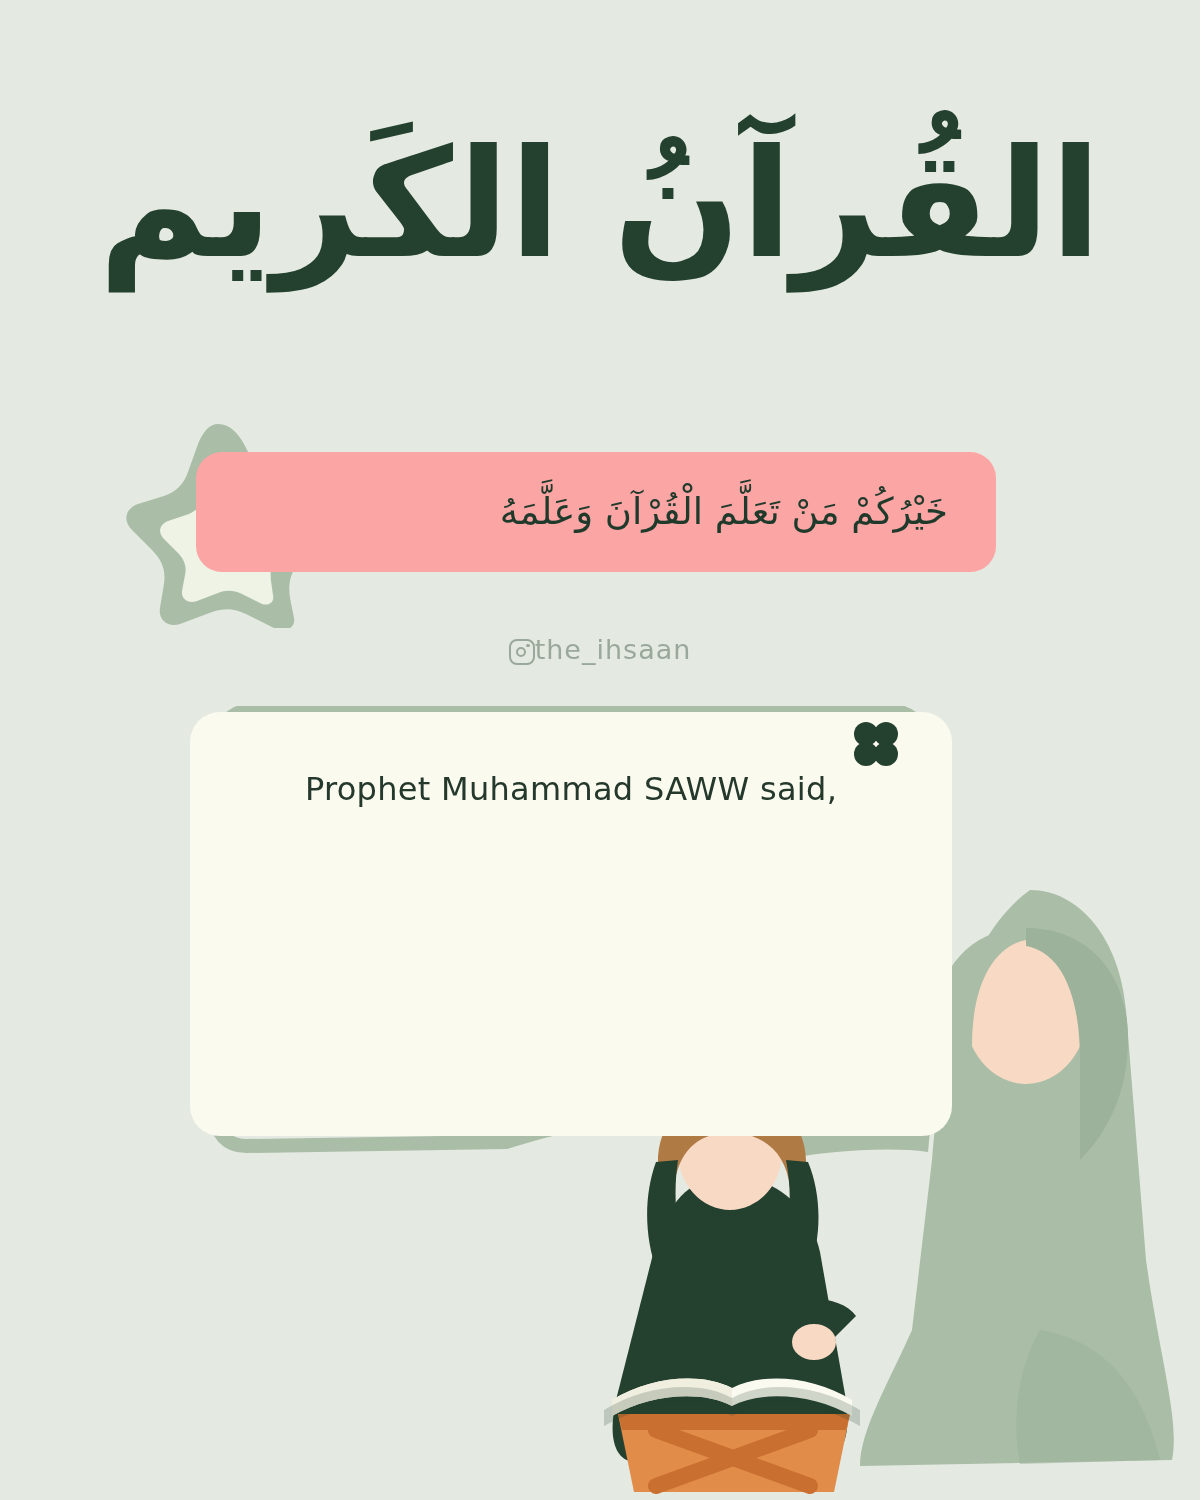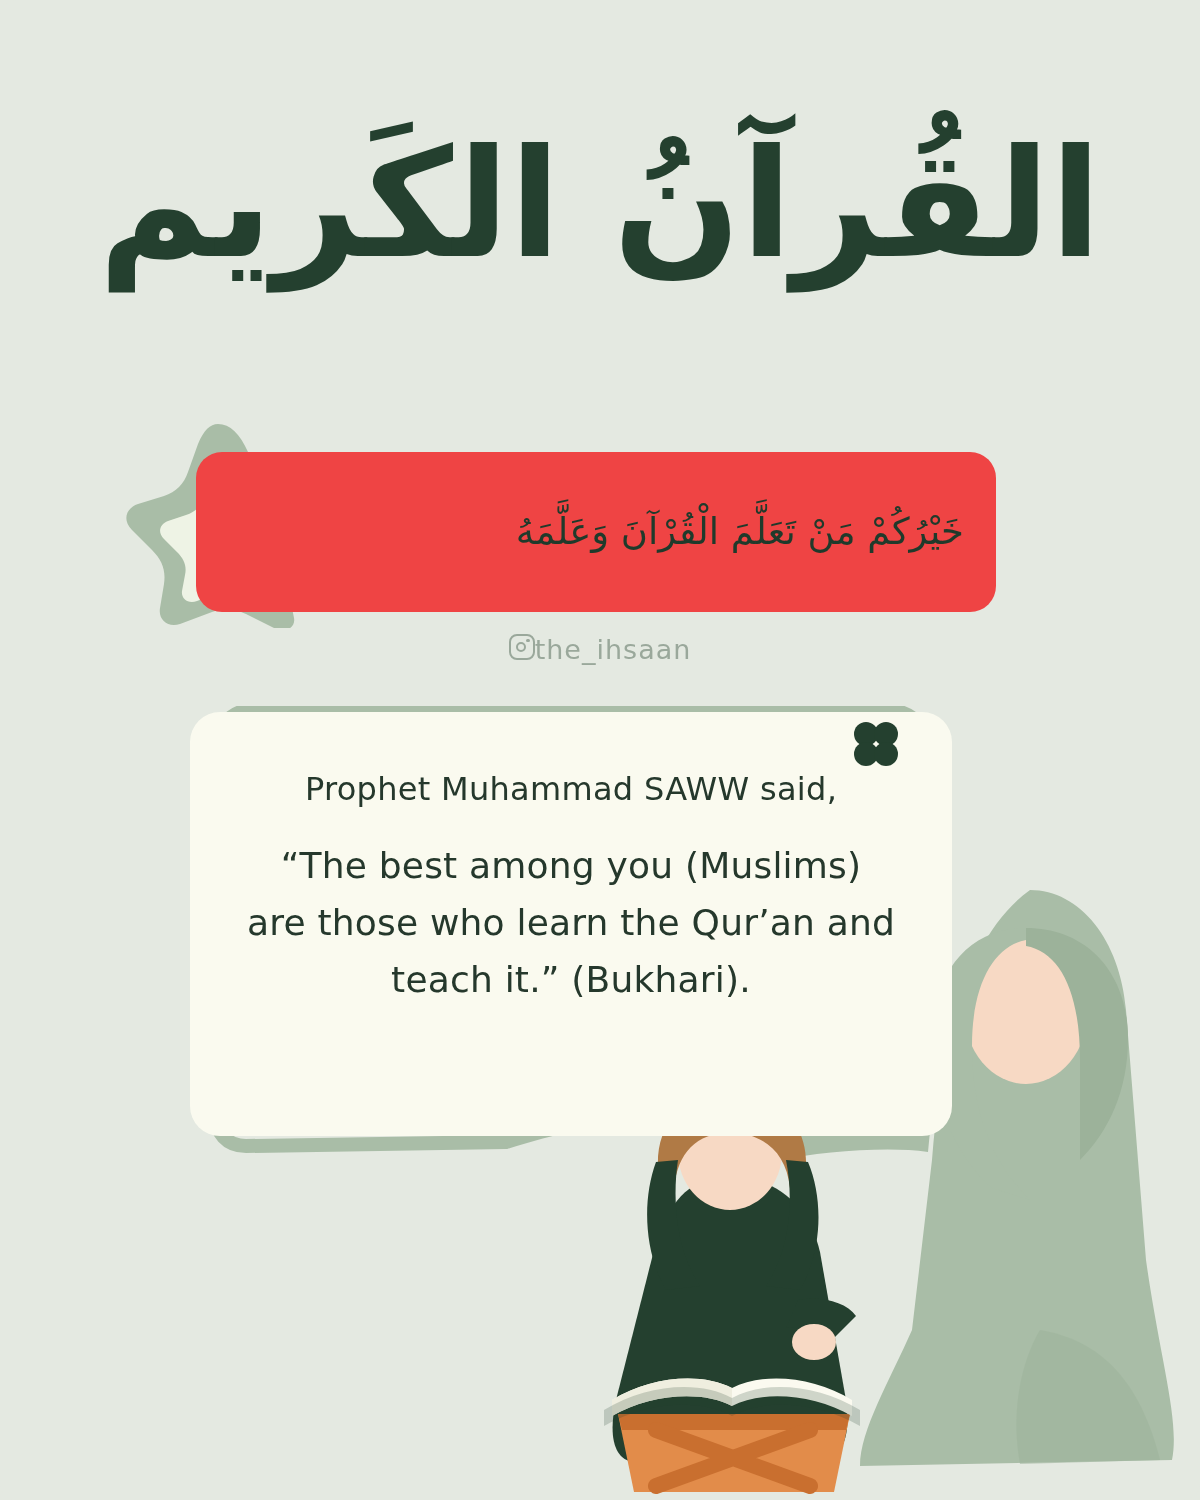--- a/index.html
+++ b/index.html
@@ -38,27 +38,27 @@
     font-weight: 700;
     letter-spacing: -2px;
   }
 
   
   .hadith-pill {
     position: absolute;
     left: 196px;
     top: 452px;
     width: 800px;
-    height: 160px;
-    background: #ef4444;
+    height: 120px;
+    background: #fca5a5;
     border-radius: 26px;
     display: flex;
     align-items: center;
     justify-content: flex-end;
-    padding-right: 32px;
+    padding-right: 48px;
     box-sizing: border-box;
   }
   .hadith-arabic {
     font-family: "DejaVu Sans", sans-serif;
     direction: rtl;
     font-size: 37px;
     color: #1f3a2b;
     line-height: 1.5;
     white-space: nowrap;
   }
@@ -77,21 +77,21 @@
     width: 200px; height: 210px;
   }
 
   
   .watermark {
     position: absolute;
     top: 634px;
     left: 0;
     width: 1200px;
     display: flex;
-    align-items: flex-start;
+    align-items: flex-end;
     justify-content: center;
     gap: 0;
     color: #9aa89b;
   }
   .ig-icon {
     width: 26px;
     height: 26px;
     border: 2.4px solid #9aa89b;
     border-radius: 8px;
     position: relative;
@@ -232,21 +232,20 @@
     <path d="M52 760 C90 736 142 732 172 748 L172 766 C142 750 90 754 52 776 Z" fill="#efeedf"></path>
     <path d="M44 770 C86 744 140 740 172 758 C204 740 258 744 300 770 L300 786 C258 762 204 758 172 776 C140 758 86 762 44 786 Z" fill="#24402f" opacity="0.2"></path>
   </svg>
 
   <svg class="bubble-outline" viewBox="0 0 808 448" xmlns="http://www.w3.org/2000/svg">
     <path d="M36 30 C36 14 50 4 68 4 L700 4 C722 4 740 18 740 36 L740 380 C740 398 722 412 700 412 L440 412 C400 412 360 424 320 436 L60 440 C40 440 30 426 30 410 L30 40 Z" fill="none" stroke="#a9bda7" stroke-width="14" stroke-linejoin="round"></path>
   </svg>
 
   <div class="bubble-card">
     <p class="bubble-intro">Prophet Muhammad SAWW said,</p>
-    <p class="bubble-quote">“The best among you (Muslims) are those who learn the Qur’an and teach it.” (Bukhari).</p>
   </div>
 
   <svg class="clover" viewBox="0 0 56 56" xmlns="http://www.w3.org/2000/svg">
     <circle cx="18" cy="18" r="12" fill="#24402f"></circle>
     <circle cx="38" cy="18" r="12" fill="#24402f"></circle>
     <circle cx="18" cy="38" r="12" fill="#24402f"></circle>
     <circle cx="38" cy="38" r="12" fill="#24402f"></circle>
   </svg>
 
 </div>

